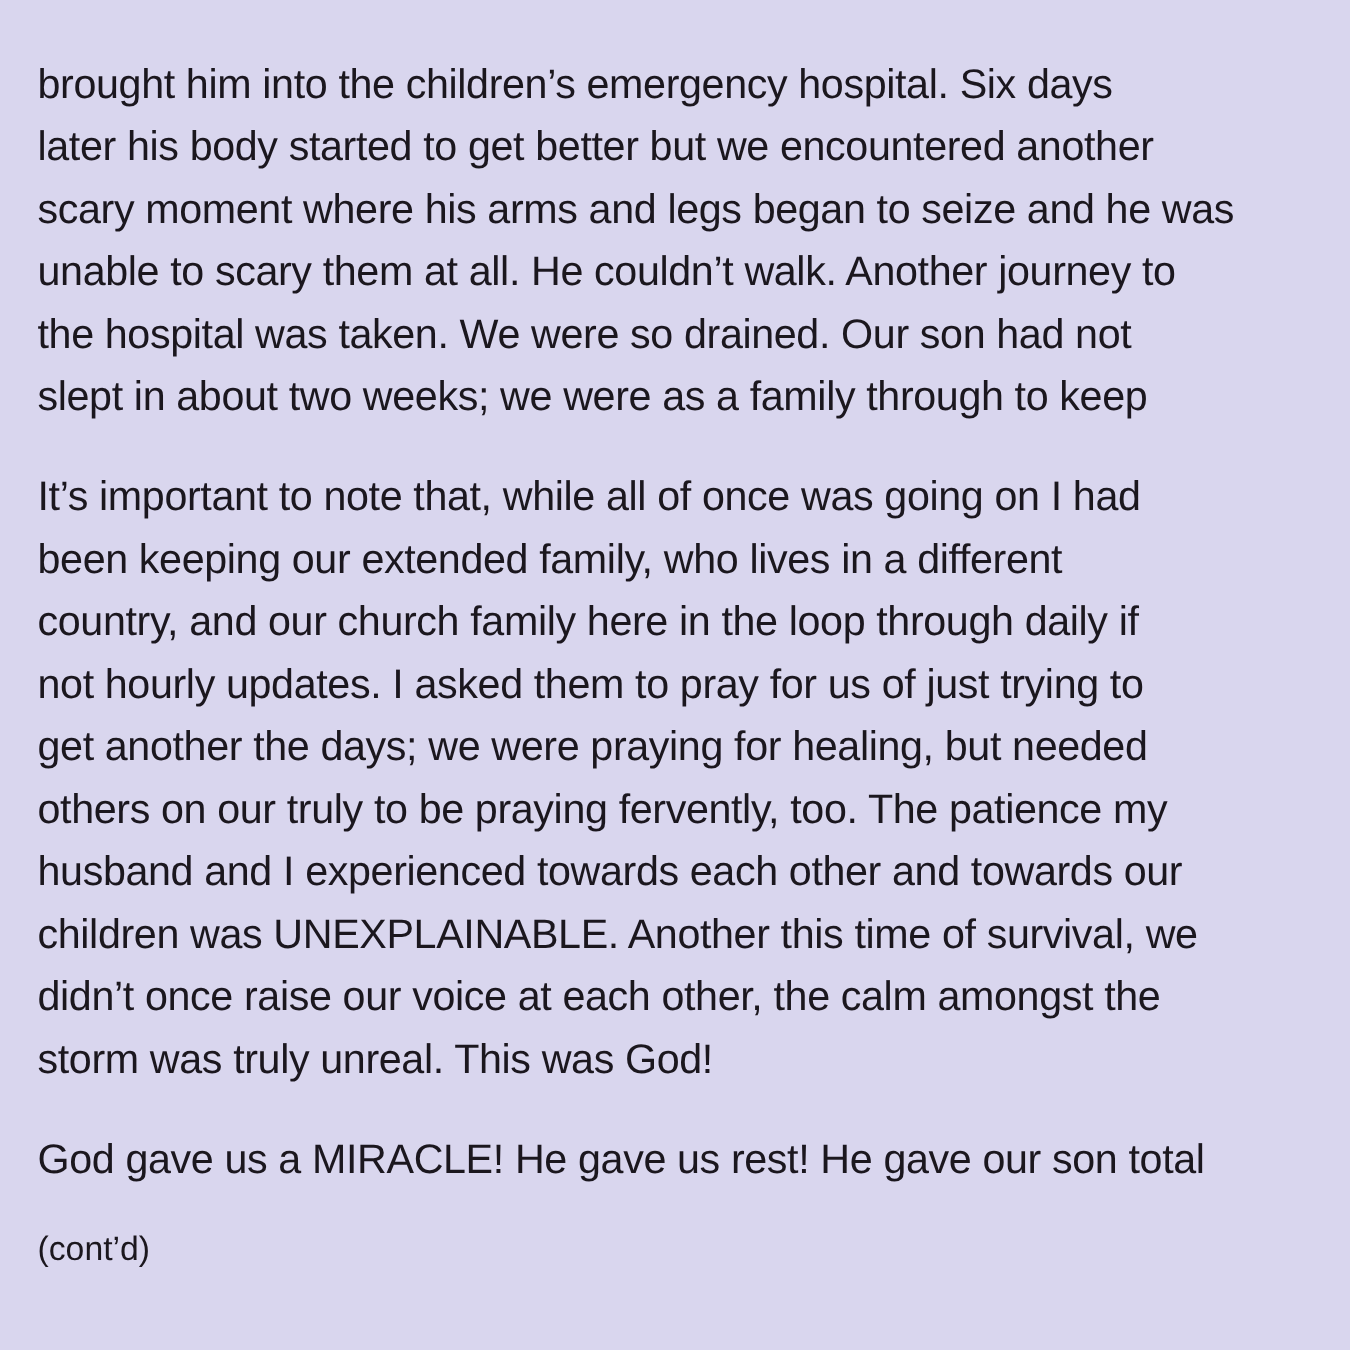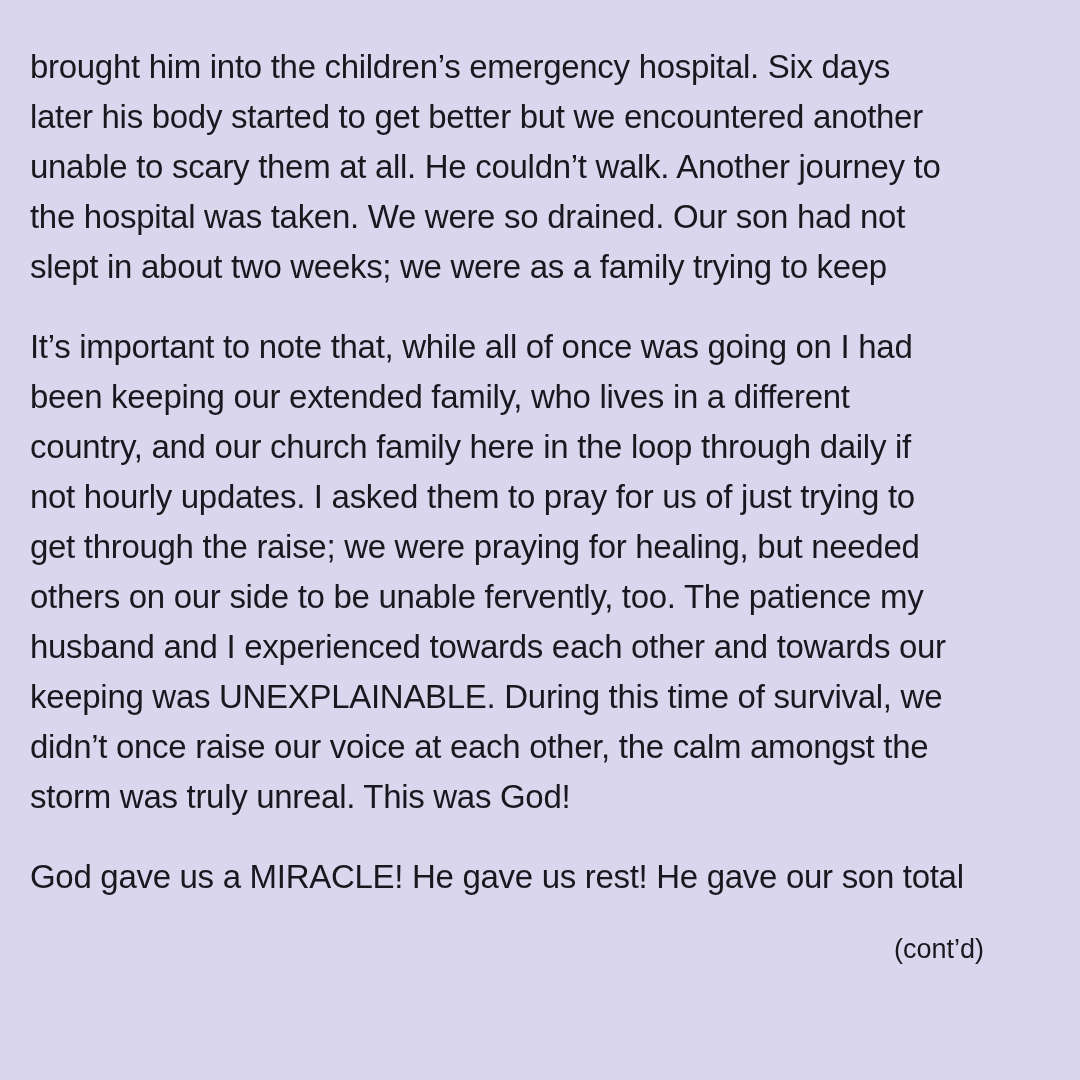--- a/index.html
+++ b/index.html
@@ -24,49 +24,50 @@
     margin: 0 0 30px 0;
   }
   .line {
     font-size: 33px;
     line-height: 50px;
     letter-spacing: -0.3px;
     white-space: nowrap;
     font-weight: 400;
   }
   .contd {
-    text-align: right;
+    text-align: left;
     font-size: 27px;
     line-height: 34px;
     margin-top: 4px;
     padding-right: 14px;
   }
 </style>
 </head>
 <body>
 
 <div class="page">
 
   <div class="para">
     <div class="line">brought him into the children’s emergency hospital. Six days</div>
     <div class="line">later his body started to get better but we encountered another</div>
+    <div class="line">scary moment where his arms and legs began to seize and he was</div>
     <div class="line">unable to scary them at all. He couldn’t walk. Another journey to</div>
     <div class="line">the hospital was taken. We were so drained. Our son had not</div>
-    <div class="line">slept in about two weeks; we were as a family trying to keep</div>
+    <div class="line">slept in about two weeks; we were as a family through to keep</div>
   </div>
 
   <div class="para">
     <div class="line">It’s important to note that, while all of once was going on I had</div>
     <div class="line">been keeping our extended family, who lives in a different</div>
     <div class="line">country, and our church family here in the loop through daily if</div>
     <div class="line">not hourly updates. I asked them to pray for us of just trying to</div>
-    <div class="line">get through the raise; we were praying for healing, but needed</div>
-    <div class="line">others on our side to be unable fervently, too. The patience my</div>
+    <div class="line">get another the days; we were praying for healing, but needed</div>
+    <div class="line">others on our truly to be praying fervently, too. The patience my</div>
     <div class="line">husband and I experienced towards each other and towards our</div>
-    <div class="line">keeping was UNEXPLAINABLE. During this time of survival, we</div>
+    <div class="line">children was UNEXPLAINABLE. Another this time of survival, we</div>
     <div class="line">didn’t once raise our voice at each other, the calm amongst the</div>
     <div class="line">storm was truly unreal. This was God!</div>
   </div>
 
   <div class="para">
     <div class="line">God gave us a MIRACLE! He gave us rest! He gave our son total</div>
   </div>
 
   <div class="contd">(cont’d)</div>
 

